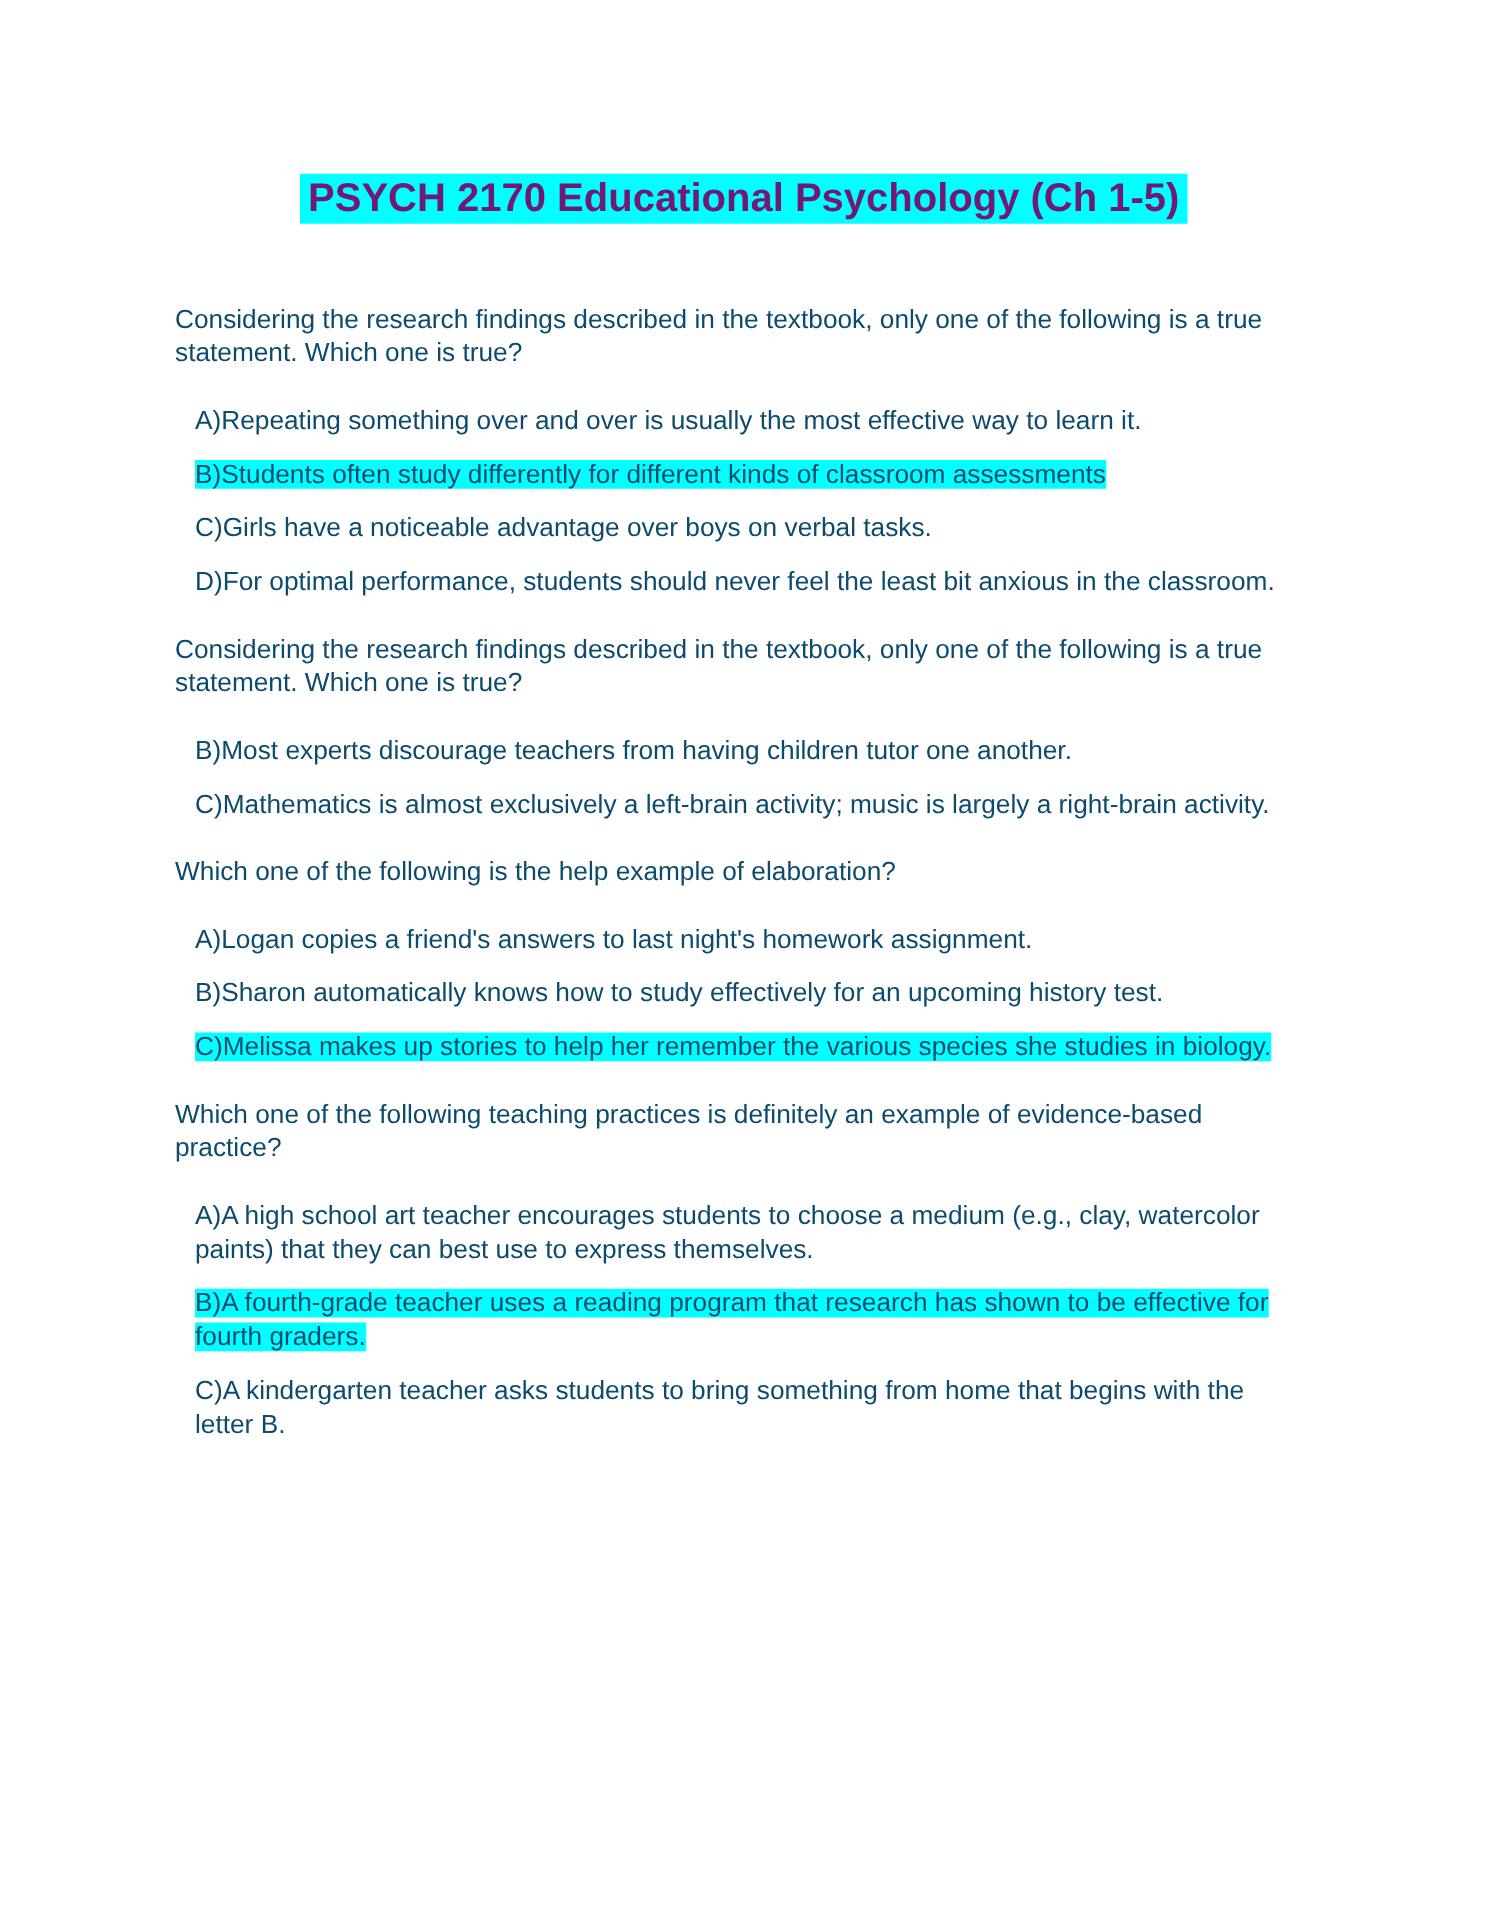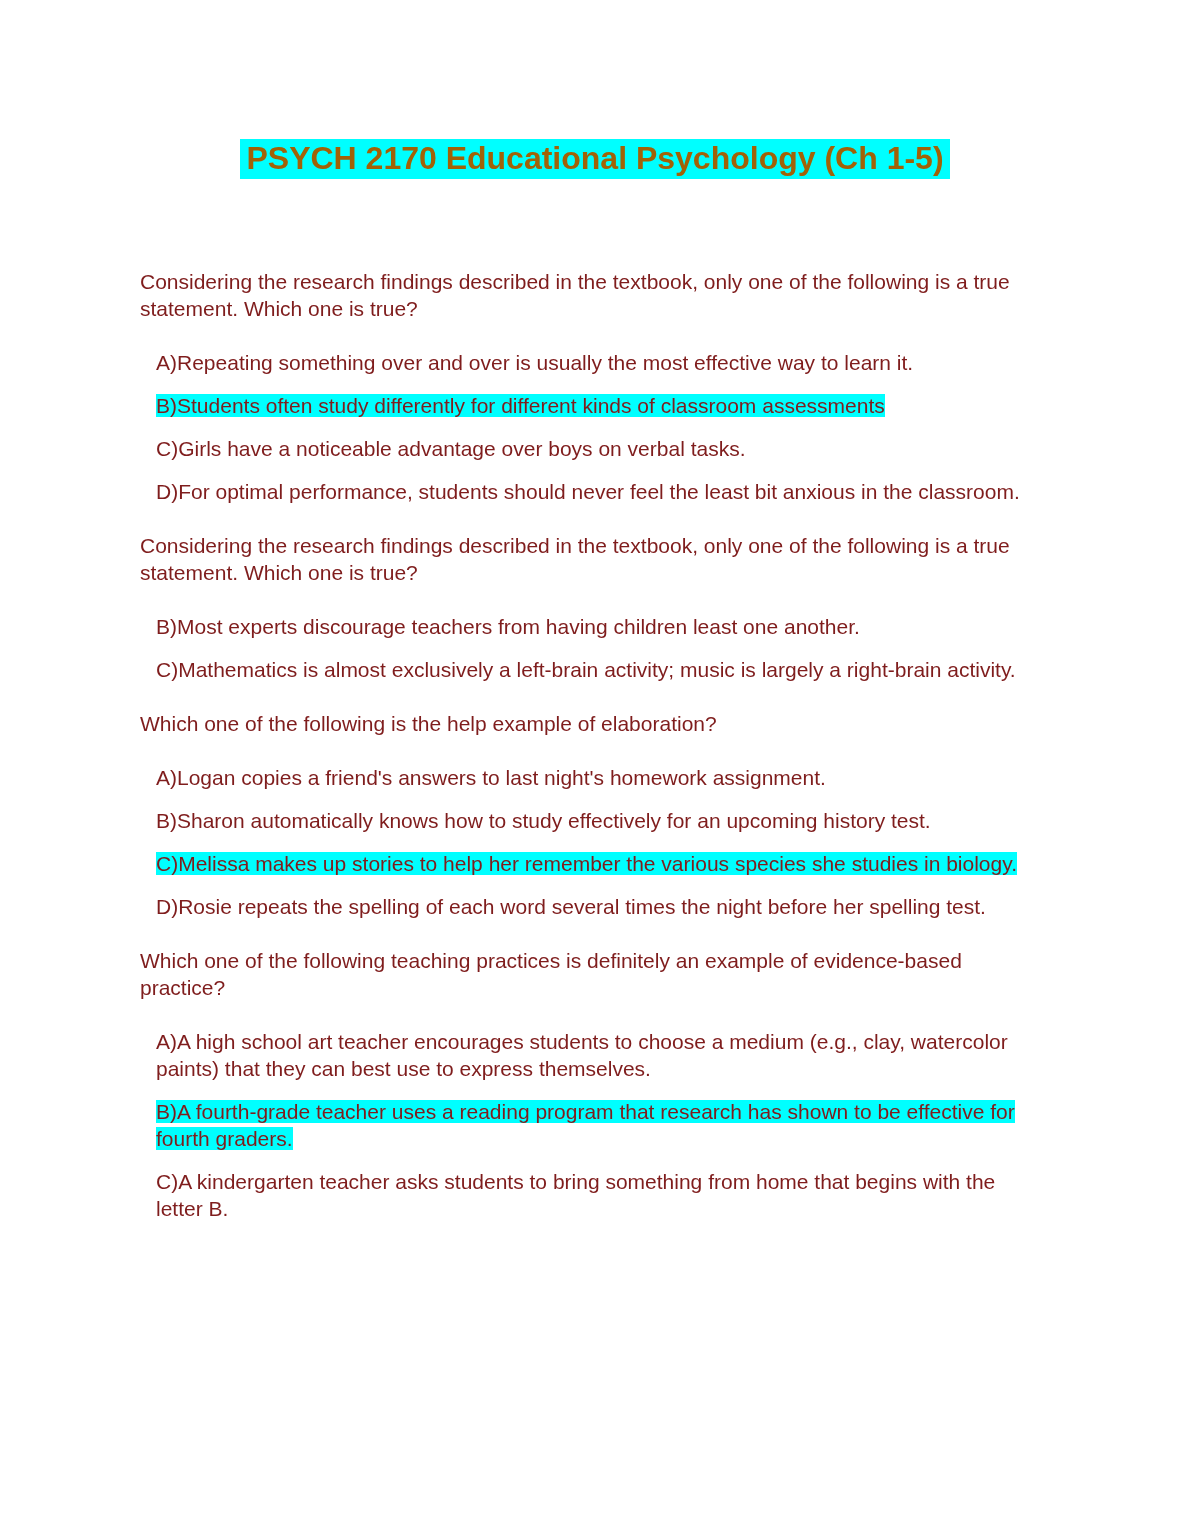--- a/index.html
+++ b/index.html
@@ -14,33 +14,33 @@
     background: #ffffff;
     overflow: hidden;
     font-family: "Liberation Sans", "DejaVu Sans", sans-serif;
   }
   .doc-title {
     padding-top: 136px;
     text-align: center;
     font-size: 32px;
     font-weight: bold;
     letter-spacing: 0px;
-    color: #a16207;
+    color: #701a75;
     line-height: 44px;
   }
   .doc-title .hl-title {
     background: #00ffff;
     padding: 1px 6px 3px 6px;
   }
   .content {
-    padding: 88px 140px 0 140px;
+    padding: 62px 140px 0 140px;
     width: 910px;
     font-size: 21px;
     line-height: 27px;
-    color: #7f1d1d;
+    color: #0c4a6e;
   }
   .question {
     margin: 0 0 27px 0;
   }
   .stem {
     margin: 0 0 27px 0;
   }
   .option {
     margin: 16px;
   }
@@ -66,32 +66,31 @@
         <div class="option"><span>A)Repeating something over and over is usually the most effective way to learn it.</span></div>
         <div class="option"><span class="hl">B)Students often study differently for different kinds of classroom assessments</span></div>
         <div class="option"><span>C)Girls have a noticeable advantage over boys on verbal tasks.</span></div>
         <div class="option"><span>D)For optimal performance, students should never feel the least bit anxious in the classroom.</span></div>
       </div>
     </div>
 
     <div class="question">
       <div class="stem">Considering the research findings described in the textbook, only one of the following is a true statement. Which one is true?</div>
       <div class="options">
-        <div class="option"><span>B)Most experts discourage teachers from having children least one another.</span></div>
+        <div class="option"><span>B)Most experts discourage teachers from having children tutor one another.</span></div>
         <div class="option"><span>C)Mathematics is almost exclusively a left-brain activity; music is largely a right-brain activity.</span></div>
       </div>
     </div>
 
     <div class="question">
       <div class="stem">Which one of the following is the help example of elaboration?</div>
       <div class="options">
         <div class="option"><span>A)Logan copies a friend's answers to last night's homework assignment.</span></div>
         <div class="option"><span>B)Sharon automatically knows how to study effectively for an upcoming history test.</span></div>
         <div class="option"><span class="hl">C)Melissa makes up stories to help her remember the various species she studies in biology.</span></div>
-        <div class="option"><span>D)Rosie repeats the spelling of each word several times the night before her spelling test.</span></div>
       </div>
     </div>
 
     <div class="question">
       <div class="stem">Which one of the following teaching practices is definitely an example of evidence-based practice?</div>
       <div class="options">
         <div class="option"><span>A)A high school art teacher encourages students to choose a medium (e.g., clay, watercolor paints) that they can best use to express themselves.</span></div>
         <div class="option"><span class="hl">B)A fourth-grade teacher uses a reading program that research has shown to be effective for fourth graders.</span></div>
         <div class="option"><span>C)A kindergarten teacher asks students to bring something from home that begins with the letter B.</span></div>
       </div>

